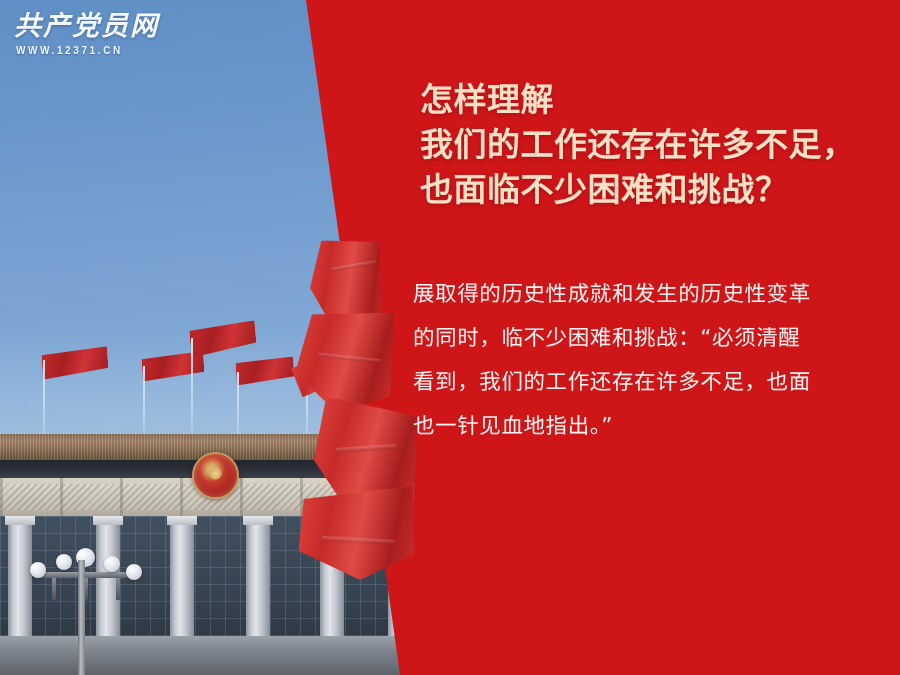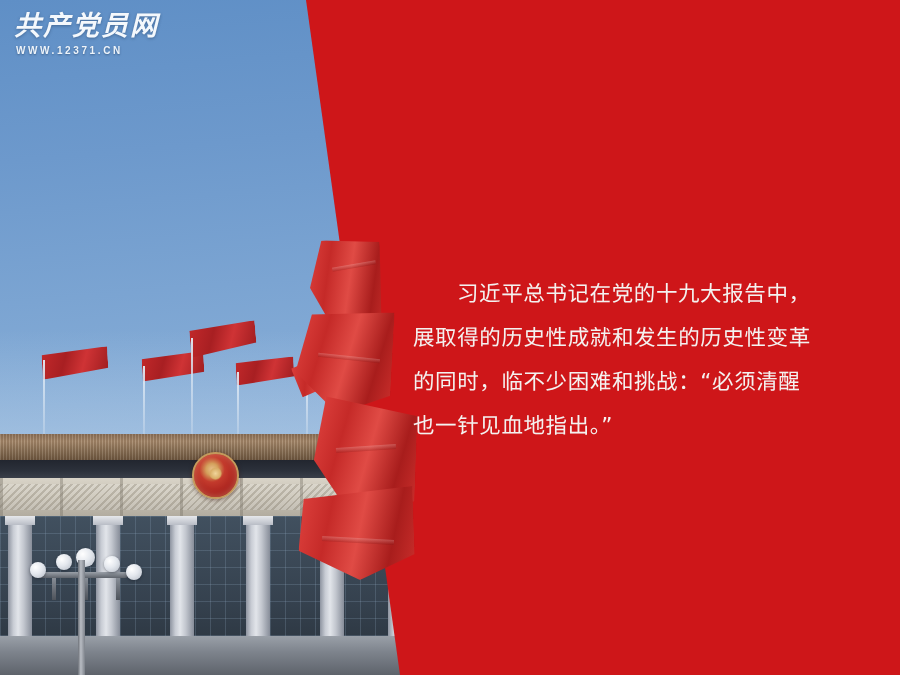--- a/index.html
+++ b/index.html
@@ -371,21 +371,26 @@
     <div class="hf-fold ff2"></div>
     <div class="hf-fold ff3"></div>
     <div class="hf-fold ff4"></div>
   </div>
 
   <div class="logo">
     <div class="logo-wordmark">共产党员网</div>
     <div class="logo-url">WWW.12371.CN</div>
   </div>
 
+  <div class="headline">
+    <div class="headline-line">怎样理解</div>
+    <div class="headline-line">我们的工作还存在许多不足，</div>
+    <div class="headline-line">也面临不少困难和挑战？</div>
+  </div>
 
   <div class="body-copy">
-    <div class="body-line indented">习近平总书记在党的十九大报告中，</div>
     <div class="body-line">展取得的历史性成就和发生的历史性变革</div>
     <div class="body-line">的同时，临不少困难和挑战：“必须清醒</div>
+    <div class="body-line">看到，我们的工作还存在许多不足，也面</div>
     <div class="body-line">也一针见血地指出。”</div>
   </div>
 
 </div>
 
 </body></html>

